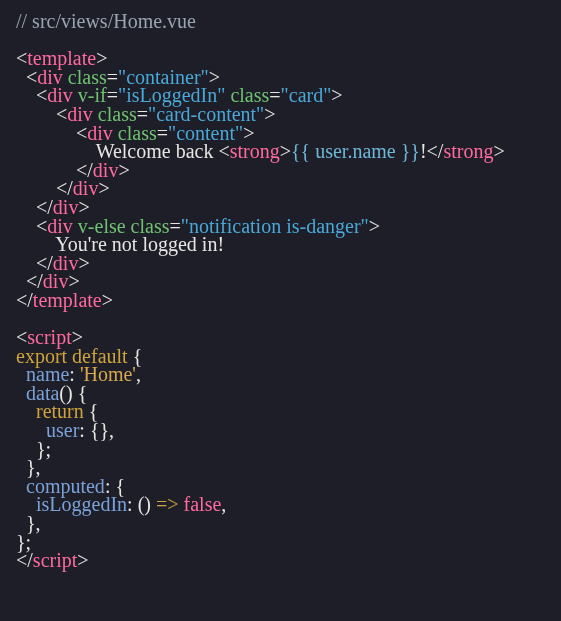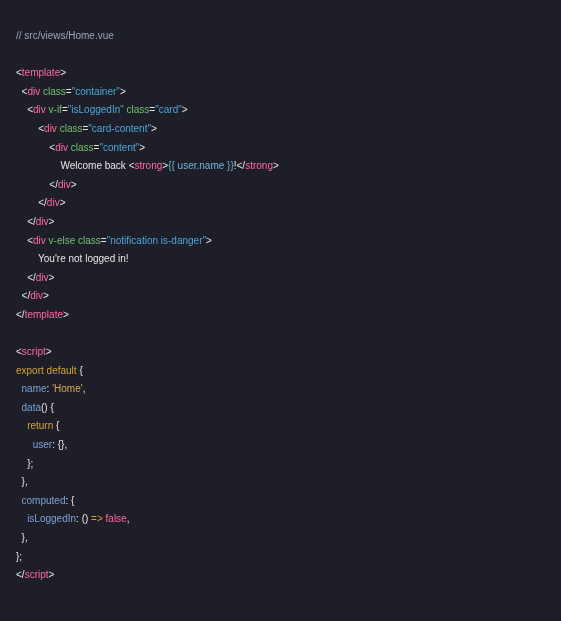--- a/index.html
+++ b/index.html
@@ -5,23 +5,23 @@
   html, body {
     margin: 0;
     padding: 0;
     background: #1e1e28;
     width: 561px;
     height: 621px;
     overflow: hidden;
   }
   pre {
     margin: 0;
-    padding: 27px 16px;
-    font-family: Liberation Sans, sans-serif;
-    font-size: 10px;
+    padding: 12px 16px;
+    font-family: Liberation Serif, serif;
+    font-size: 20px;
     line-height: 18.6px;
     color: #e8e6e3;
     white-space: pre;
   }
   .c-comment { color: #9aa5b2; }
   .c-tag     { color: #ff6a9f; }
   .c-attr    { color: #6fc36f; }
   .c-str     { color: #4aa8d8; }
   .c-punc    { color: #e8e6e3; }
   .c-kw      { color: #cfa43a; }

